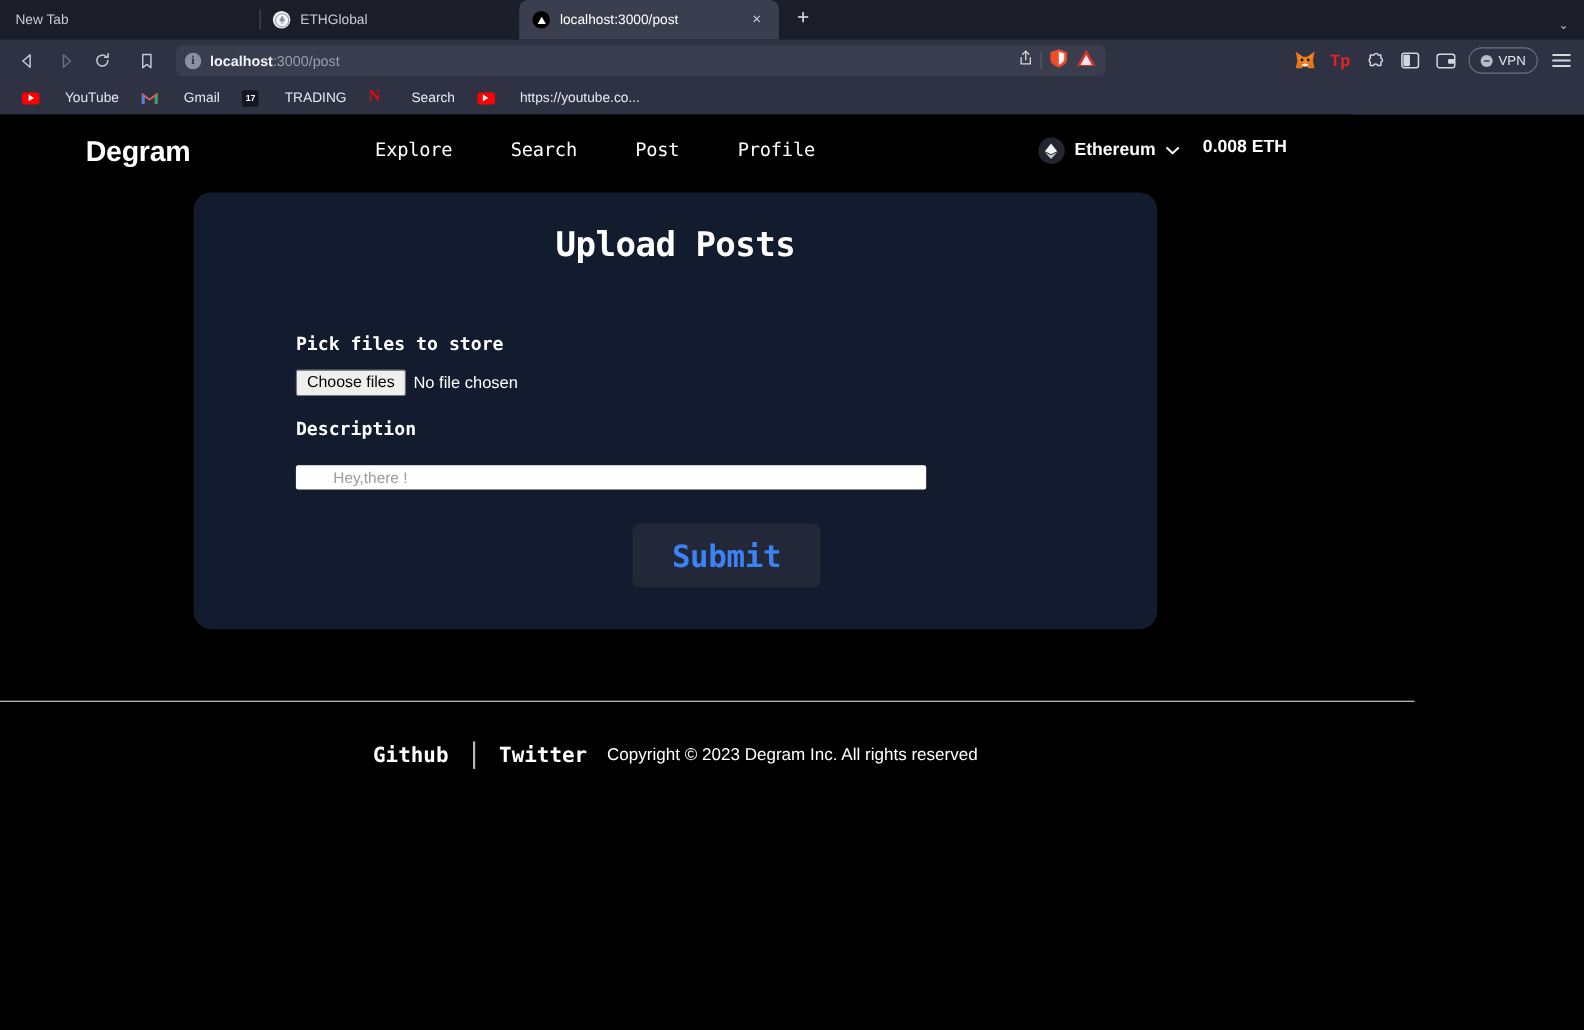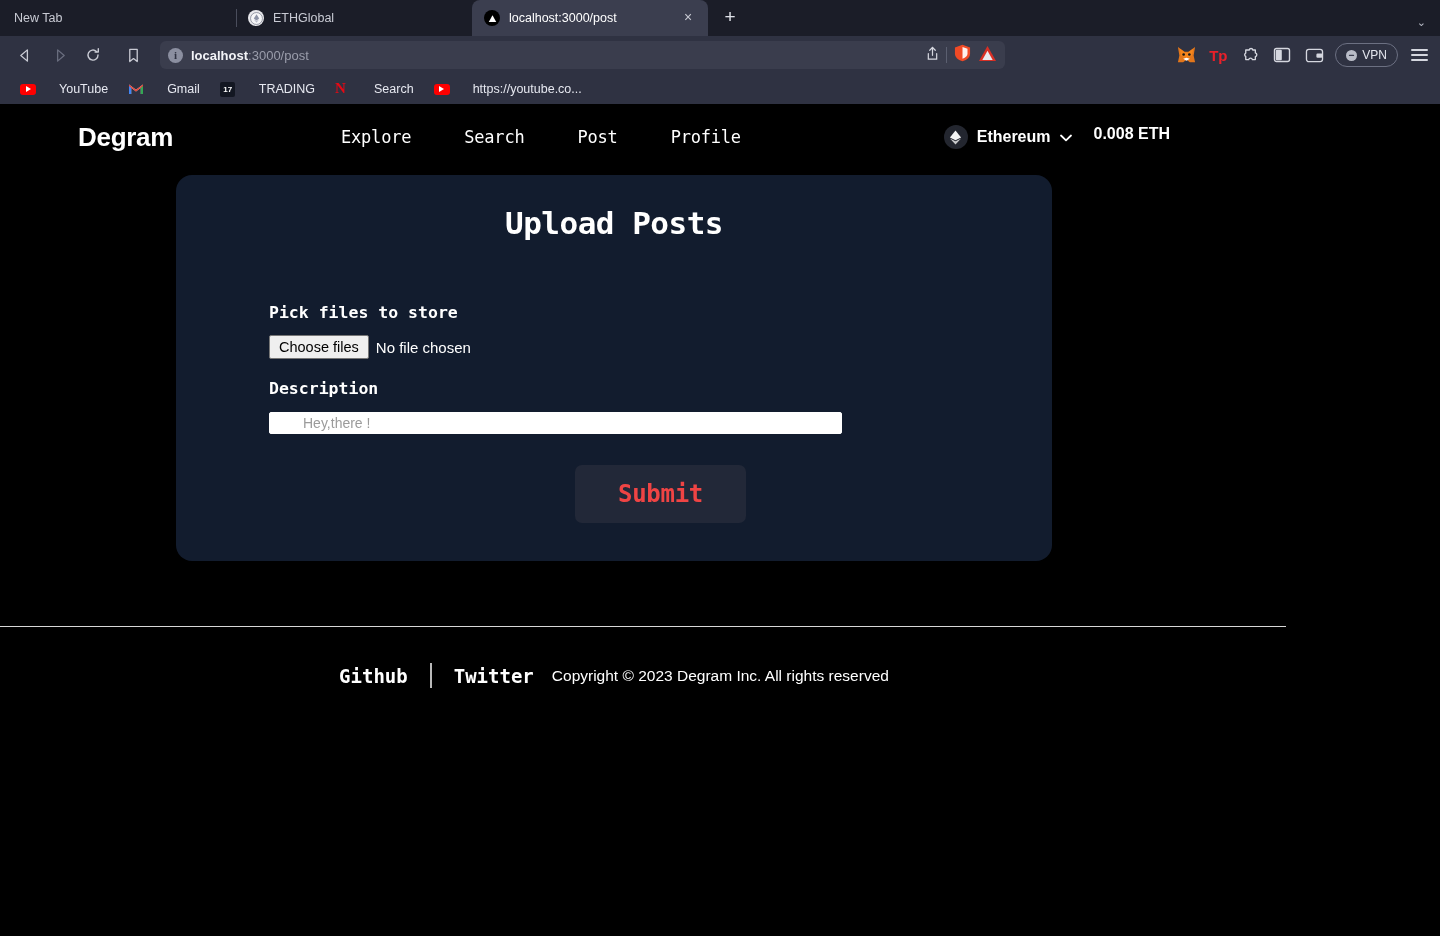--- a/index.html
+++ b/index.html
@@ -168,32 +168,32 @@
   }
   .file-row { display: flex; align-items: center; gap: 7px; margin-top: 13px; }
   .file-btn {
     background: #efefef; border: 1px solid #767676; border-radius: 2px;
     color: #000; font-size: 14.5px; padding: 3px 9px;
     font-family: "Liberation Sans", sans-serif;
   }
   .file-status { color: #fff; font-size: 15px; }
   .flabel.desc { display: block; margin-top: 20px; }
   .desc-input {
-    display: block; width: 573px; height: 22px; margin-top: 14px;
+    display: block; width: 573px; height: 22px; margin-top: 24px;
     background: #fff; border: 1px solid #fff; border-radius: 2px;
     font-size: 14px; padding: 2px 8px 2px 33px; color: #222;
     font-family: "Liberation Sans", sans-serif;
   }
   .desc-input::placeholder { color: #9b9b9b; }
   .submit-wrap { display: flex; justify-content: center; margin-top: 31px; }
   .submit-btn {
     background: #222838; border: none; border-radius: 7px;
-    width: 171px; height: 58px; color: #ef4444;
+    width: 171px; height: 58px; color: #3b82f6;
     font-family: "DejaVu Sans Mono", monospace;
-    font-size: 24px; font-weight: 700; letter-spacing: -0.3px;
+    font-size: 28px; font-weight: 700; letter-spacing: -0.3px;
   }
 
   
   .rule {
     width: 1286px; height: 1px; background: #d7d7d7;
     margin: 65px auto 0;
   }
   .footer {
     display: flex; align-items: center; justify-content: center;
     gap: 0; margin-top: 36px;

